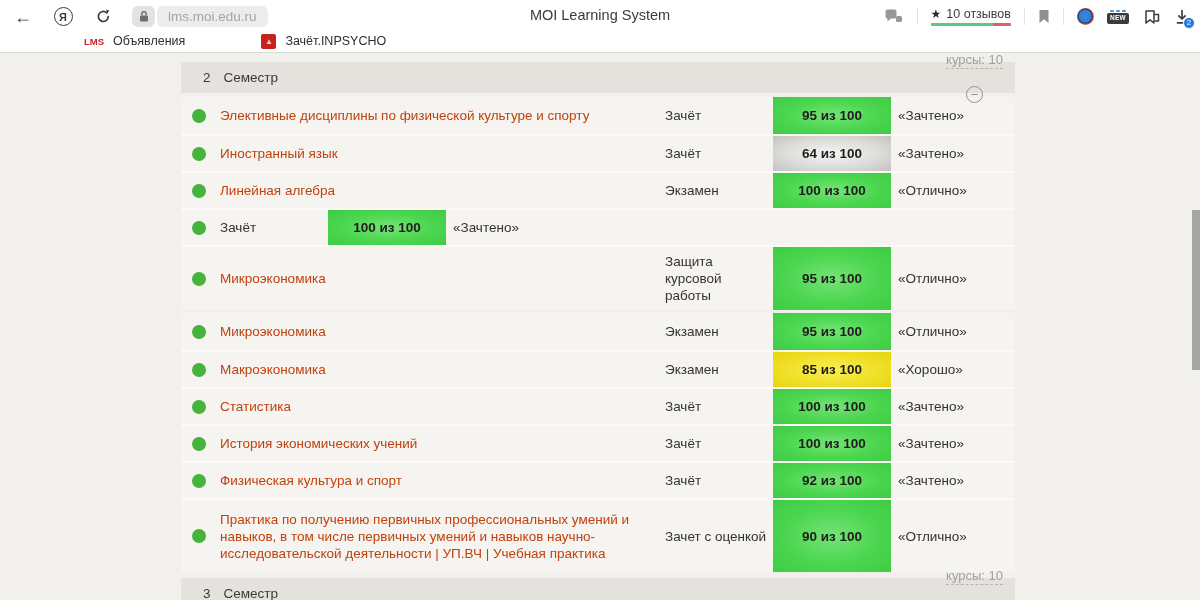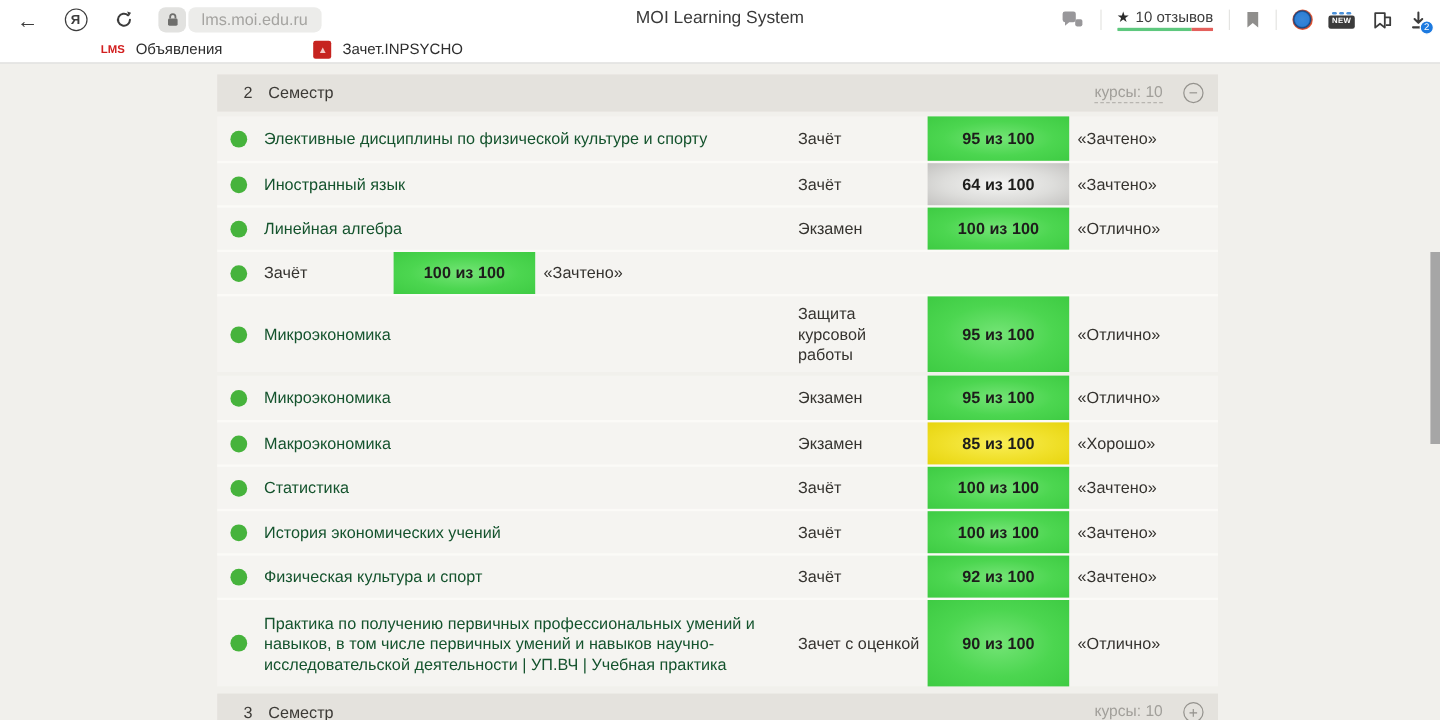--- a/index.html
+++ b/index.html
@@ -54,38 +54,38 @@
   .bm-fav-lms { color:#d21f1f; font-weight:bold; font-size:9.5px; }
   .bm-fav-red { width:15px; height:15px; background:#c6231f; border-radius:2px;
     display:flex; align-items:center; justify-content:center; color:#f4c9c6; font-size:8px; }
 
   
   .content { position:absolute; left:181px; top:62px; width:834px; }
   .sem-bar { height:31px; background:#e4e2dd; display:flex; align-items:center;
     padding:0 12px 0 22px; }
   .sem-num, .sem-label { font-size:13.5px; color:#3c3a36; }
   .sem-label { margin-left:13px; }
-  .sem-right { margin-left:auto; display:flex; align-items:center; gap:17px; }
+  .sem-right { margin-left:auto; display:flex; align-items:center; gap:17px;flex-direction:column; }
   .courses-link { font-size:13px; color:#a19f9a; border-bottom:1px dashed #b7b5b0;
     cursor:pointer; padding-bottom:1px; }
   .toggle-btn { width:17px; height:17px; border:1.5px solid #94928d; border-radius:50%;
     color:#94928d; display:flex; align-items:center; justify-content:center;
     font-size:13px; line-height:1; cursor:pointer; padding-bottom:1px; }
 
   .rows { margin-top:4px; }
   .row { display:flex; background:#f5f4f1; min-height:37px; align-items:stretch; }
   .row + .row { border-top:2px solid #fbfaf7; }
   .row:nth-child(5) { min-height:52px; }
   .row:nth-child(6) { margin-top:3px; border-top:none; }
   .row:nth-child(11) { min-height:74px; }
   .cell { display:flex; align-items:center; }
   .c-dot { width:39px; padding-left:11px; }
   .dot { width:14px; height:14px; border-radius:50%; background:#46b33c; display:block; }
   .c-name { width:445px; padding:7px 16px 7px 0; font-size:13.5px; line-height:17px; }
-  .course-link { color:#14532d; cursor:pointer; }
+  .course-link { color:#c2410c; cursor:pointer; }
   .c-type { width:108px; font-size:13.5px; color:#35332f; line-height:17px; padding:6px 6px 6px 0; }
   .c-score { width:118px; justify-content:center; text-align:center;
     font-size:13.5px; font-weight:bold; color:#1d1d1b; }
   .score-green  { background: radial-gradient(ellipse at center, #74e476 0%, #4cd650 55%, #3ecb43 100%); }
   .score-yellow { background: radial-gradient(ellipse at center, #f9ee55 0%, #f0e02a 55%, #e7d40e 100%); }
   .score-silver { background: radial-gradient(ellipse at center, #f4f4f3 0%, #dddddb 55%, #c3c2c0 100%); }
   .c-grade { flex:1; padding-left:7px; font-size:13.5px; color:#35332f; }
 
   .sem-bar.footer { margin-top:6px; }
 
@@ -172,21 +172,21 @@
       </div>
     </div>
   </div>
   <div class="bookmarks">
     <div class="bm">
       <span class="bm-fav-lms">LMS</span>
       <span>Объявления</span>
     </div>
     <div class="bm">
       <span class="bm-fav-red">▲</span>
-      <span>Зачет.INPSYCHO</span>
+      <span>Зачёт.INPSYCHO</span>
     </div>
   </div>
 </div>
 
 <div class="content">
 
   <div class="sem-bar">
     <span class="sem-num">2</span>
     <span class="sem-label">Семестр</span>
     <span class="sem-right">

